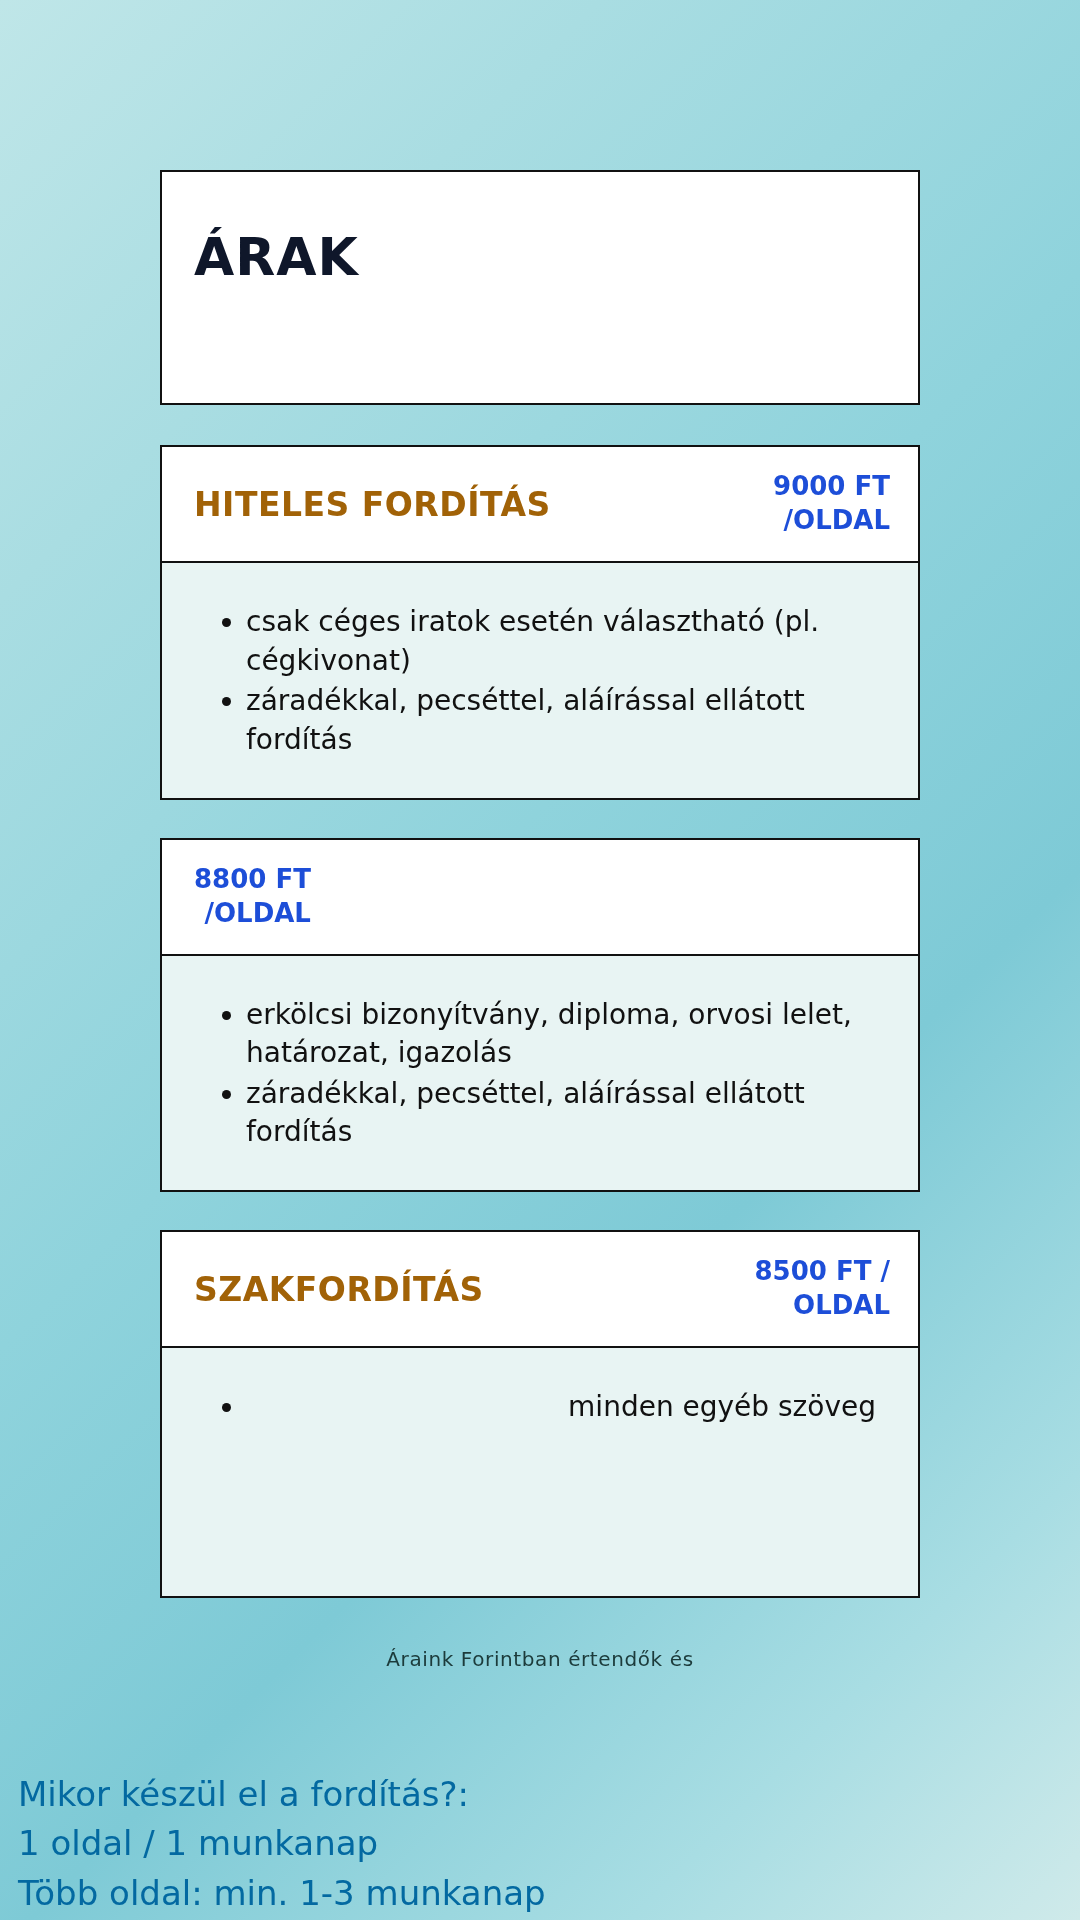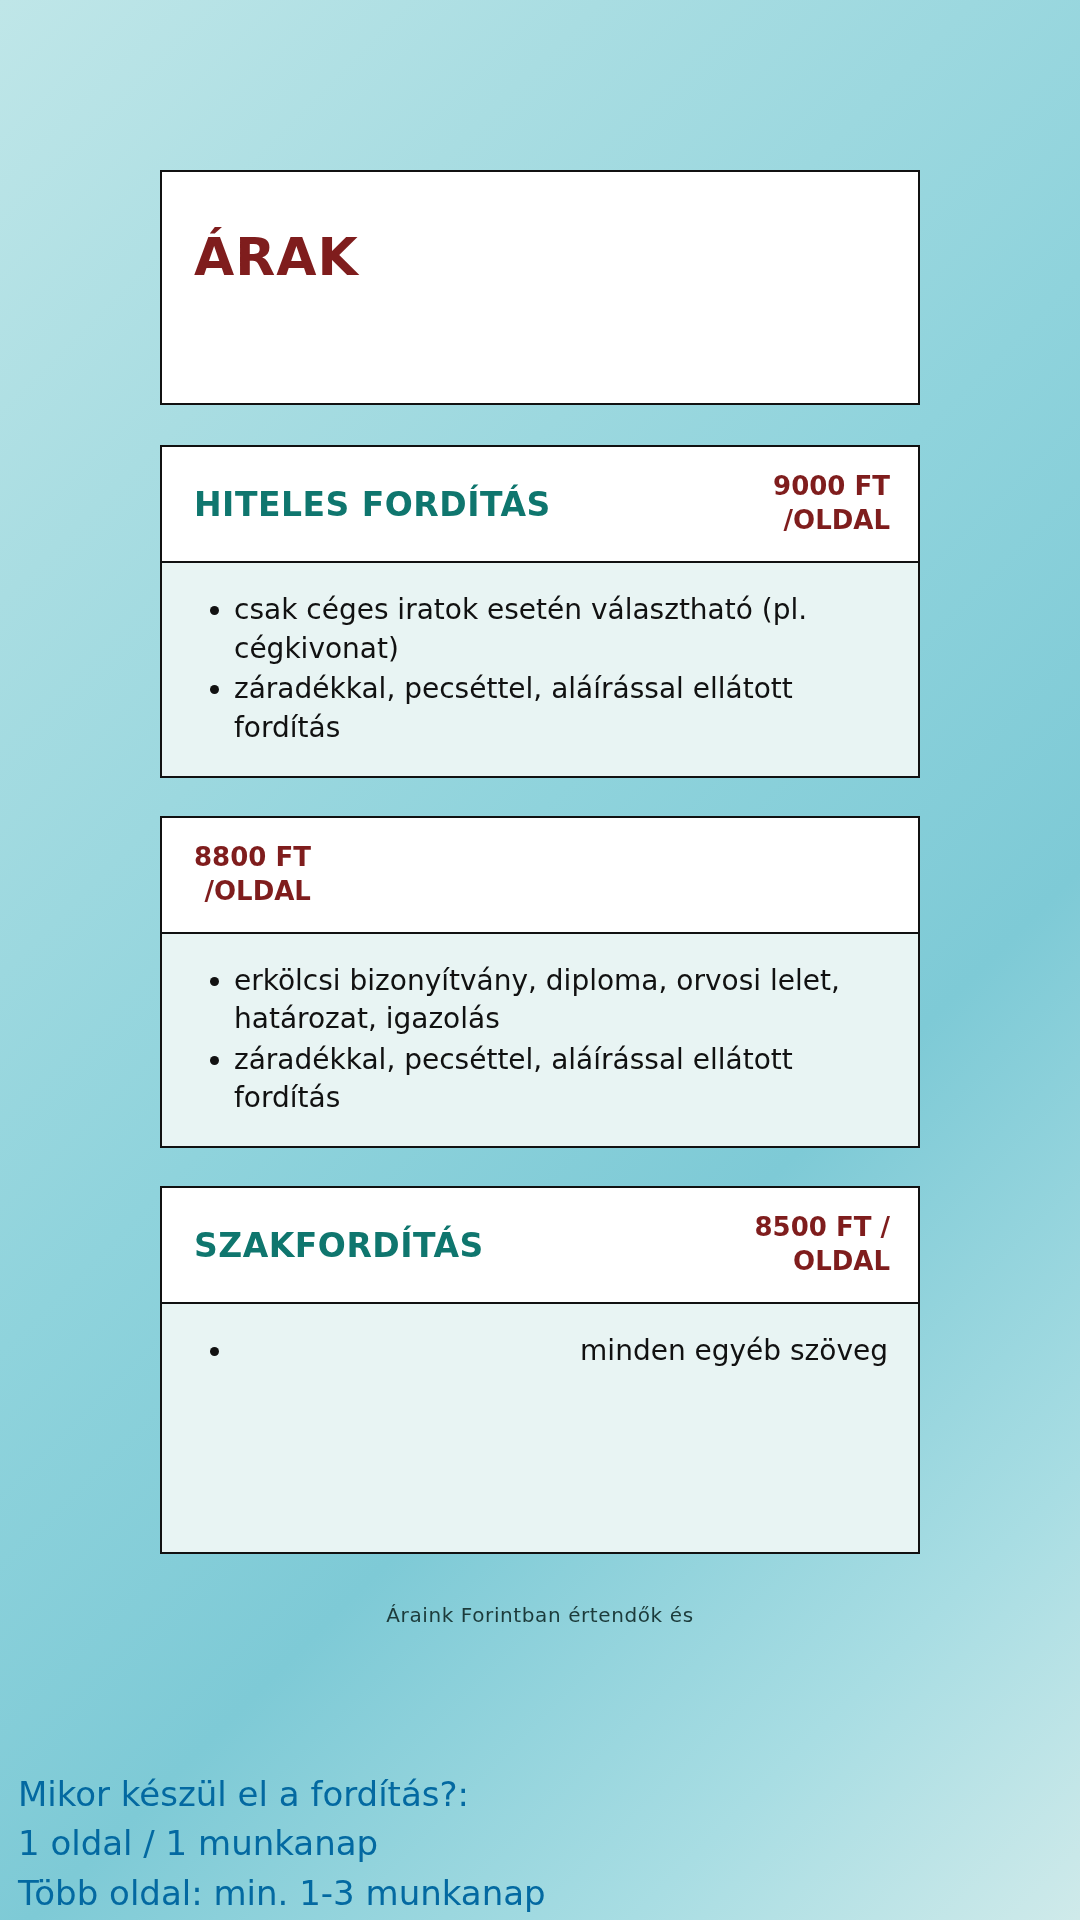--- a/index.html
+++ b/index.html
@@ -33,60 +33,60 @@
     height: 235px;
     display: flex;
     align-items: flex-start;
     padding: 55px 0 0 32px;
     margin-bottom: 40px;
   }
   .title-text {
     font-size: 52px;
     font-weight: 800;
     letter-spacing: 1px;
-    color: #7f1d1d;
+    color: #0f172a;
   }
 
   
   .block {
     margin-bottom: 38px;
   }
   .block-head {
     border: 2px solid #111;
     background: #ffffff;
     box-sizing: border-box;
     display: flex;
     align-items: center;
     justify-content: space-between;
     padding: 0 28px 0 32px;
     height: 118px;
   }
   .block-title {
     font-size: 33px;
     font-weight: 800;
     letter-spacing: 0.5px;
-    color: #0f766e;
+    color: #a16207;
   }
   .block-price {
     font-size: 26px;
     font-weight: 800;
-    color: #7f1d1d;
+    color: #1d4ed8;
     text-align: right;
     line-height: 1.3;
     max-width: 180px;
   }
   .block-body {
     border: 2px solid #111;
     border-top: none;
     background: #e8f4f3;
     box-sizing: border-box;
     padding: 28px 30px 26px 30px;
   }
   .block-body ul {
-    margin: 0;
+    margin: 12px;
     padding-left: 42px;
   }
   .block-body li {
     font-size: 28px;
     line-height: 1.38;
     color: #111;
     margin-bottom: 2px;
   }
   .body-tall {
     min-height: 250px;

